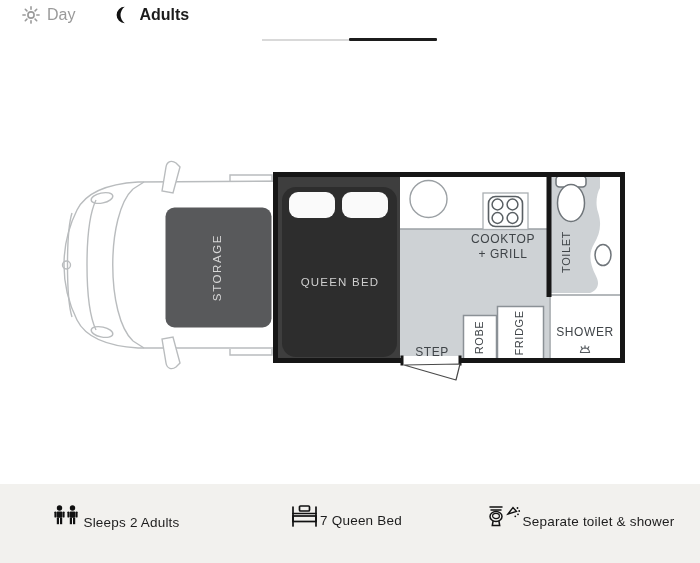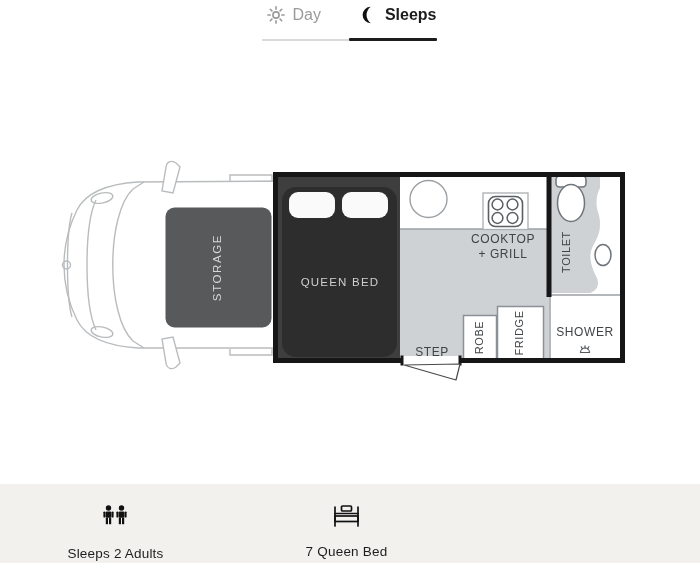--- a/index.html
+++ b/index.html
@@ -1,20 +1,20 @@
 <!DOCTYPE html>
 <html style="--tab-active: #1c1c1c; --tab-inactive: #9a9a9a; --line-light: #d9d9d9; --wall: #161616; --floor: #ced2d5; --storage: #58595b; --bed-zone: #3e3e3e; --mattress: #2d2d2d; --pillow: #fafafa; --cab-line: #b9bcbe; --line-grey: #9ba0a4; --fixture-line: #6f757a; --label: #3f4448; --bottombar-bg: #f2f1ee; --icon: #1d1d1d;"><head>
 <meta charset="utf-8">
 <style>
   html,body{margin:0;padding:0;}
   body{font-family:"Liberation Sans",sans-serif;}
   .stage{position:relative;width:700px;height:563px;background:#ffffff;overflow:hidden;}
 
   
-  .tabs{position:absolute;top:3px;left:4px;right:0;display:flex;justify-content:center;gap:30px;}
+  .tabs{position:absolute;top:3px;left:18px;right:0;display:flex;gap:30px;}
   .tab{display:flex;align-items:center;gap:7px;cursor:pointer;padding:2px 4px;}
   .tab-day{color:var(--tab-inactive);font-size:16px;}
   .tab-night{color:var(--tab-active);font-size:16px;font-weight:600;}
   .tab svg{display:block;}
   .tab-underline{position:absolute;top:38px;left:262px;width:175px;height:3px;}
   .seg{position:absolute;top:0;height:100%;}
   .seg-day{left:0;width:87px;height:2px;top:1px;background:var(--line-light);}
   .seg-night{left:87px;width:88px;height:3px;background:var(--tab-active);border-radius:1px;}
 
   
@@ -25,21 +25,21 @@
   .wall{fill:none;stroke:var(--wall);stroke-width:5;}
   .thinline{stroke:var(--line-grey);stroke-width:1.5;fill:none;}
   .fixture{fill:#ffffff;stroke:var(--fixture-line);stroke-width:1.5;}
   .lbl{fill:var(--label);font-size:12px;letter-spacing:0.6px;}
   .lbl-s{fill:var(--label);font-size:11px;letter-spacing:0.6px;}
   .lbl-light{fill:#d8d8d8;font-size:11.5px;letter-spacing:1.6px;}
 
   
   .feature-bar{position:absolute;left:0;top:484px;width:700px;height:79px;background:var(--bottombar-bg);
     display:grid;grid-template-columns:33% 33% 34%;align-items:start;justify-items:center;padding-top:21px;box-sizing:border-box;}
-  .feature{display:flex;flex-direction:column;align-items:center;gap:16px;}
+  .feature{display:flex;flex-direction:row;align-items:flex-end;gap:2px;}
   .feature svg{display:block;}
   .feature-label{font-size:13.5px;color:var(--icon);letter-spacing:0.2px;}
 </style>
 </head>
 <body>
 
 <div class="stage">
 
   <div class="tabs">
     <div class="tab tab-day">
@@ -55,21 +55,21 @@
           <line x1="3.3" y1="14.7" x2="4.9" y2="13.1"></line>
             <line x1="13.1" y1="4.9" x2="14.7" y2="3.3"></line>
         </g>
       </svg>
       <span>Day</span>
     </div>
     <div class="tab tab-night">
       <svg width="19" height="20" viewBox="0 0 21 21">
         <path d="M 13,1.5 A 8.8,8.8 0 1 0 13,19.5 A 11,11 0 0 1 13,1.5 Z" fill="#111111"></path>
       </svg>
-      <span>Sleeps</span>
+      <span>Adults</span>
     </div>
   </div>
   <div class="tab-underline">
     <div class="seg seg-day"></div>
     <div class="seg seg-night"></div>
   </div>
 
   <div class="plan-wrap">
   <svg width="585" height="247" viewBox="55 148 585 247">
 
@@ -187,15 +187,32 @@
       <svg width="27" height="23" viewBox="0 0 27 23" fill="none" stroke="#111111" stroke-width="1.7" stroke-linecap="round">
         <line x1="2" y1="2" x2="2" y2="21"></line>
         <line x1="25" y1="2" x2="25" y2="21"></line>
         <rect x="8.5" y="1" width="10" height="5" rx="1"></rect>
         <line x1="2" y1="8.5" x2="25" y2="8.5"></line>
         <rect x="2" y="11" width="23" height="5.5"></rect>
       </svg>
       <div class="feature-label">7 Queen Bed</div>
     </div>
 
+    <div class="feature">
+      <svg width="33" height="24" viewBox="0 0 33 24" fill="none" stroke="#111111" stroke-width="1.5" stroke-linecap="round">
+        <line x1="2" y1="2" x2="14" y2="2"></line>
+        <line x1="3" y1="5" x2="13" y2="5"></line>
+        <ellipse cx="8" cy="11.5" rx="6" ry="5"></ellipse>
+        <ellipse cx="8" cy="11" rx="3.4" ry="2.6" stroke-width="1.2"></ellipse>
+        <path d="M 5,16.5 L 4.3,20.5 L 11.7,20.5 L 11,16.5"></path>
+        <path d="M 20,9 L 25,2.5 L 28.5,6.5 Z" stroke-width="1.4"></path>
+        <g fill="#111111" stroke="none">
+          <circle cx="29.5" cy="3" r="0.9"></circle>
+          <circle cx="31.2" cy="6" r="0.9"></circle>
+          <circle cx="30" cy="9.3" r="0.9"></circle>
+          <circle cx="27.3" cy="11.3" r="0.9"></circle>
+        </g>
+      </svg>
+      <div class="feature-label">Separate toilet &amp; shower</div>
+    </div>
 
   </div>
 </div>
 
 </body></html>

